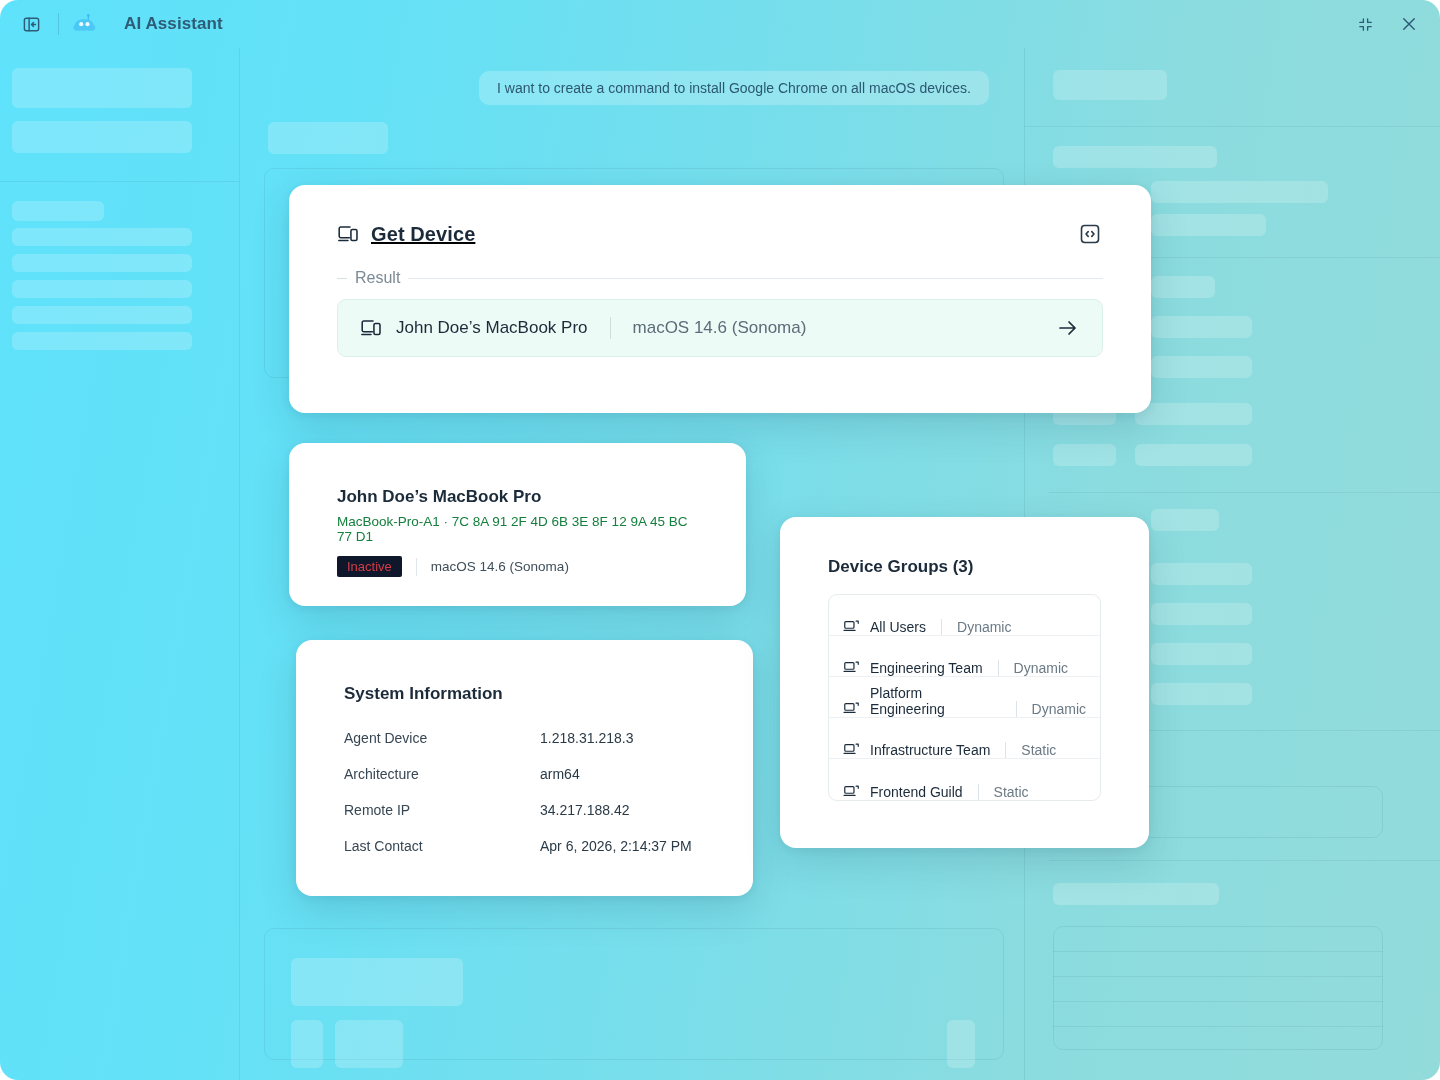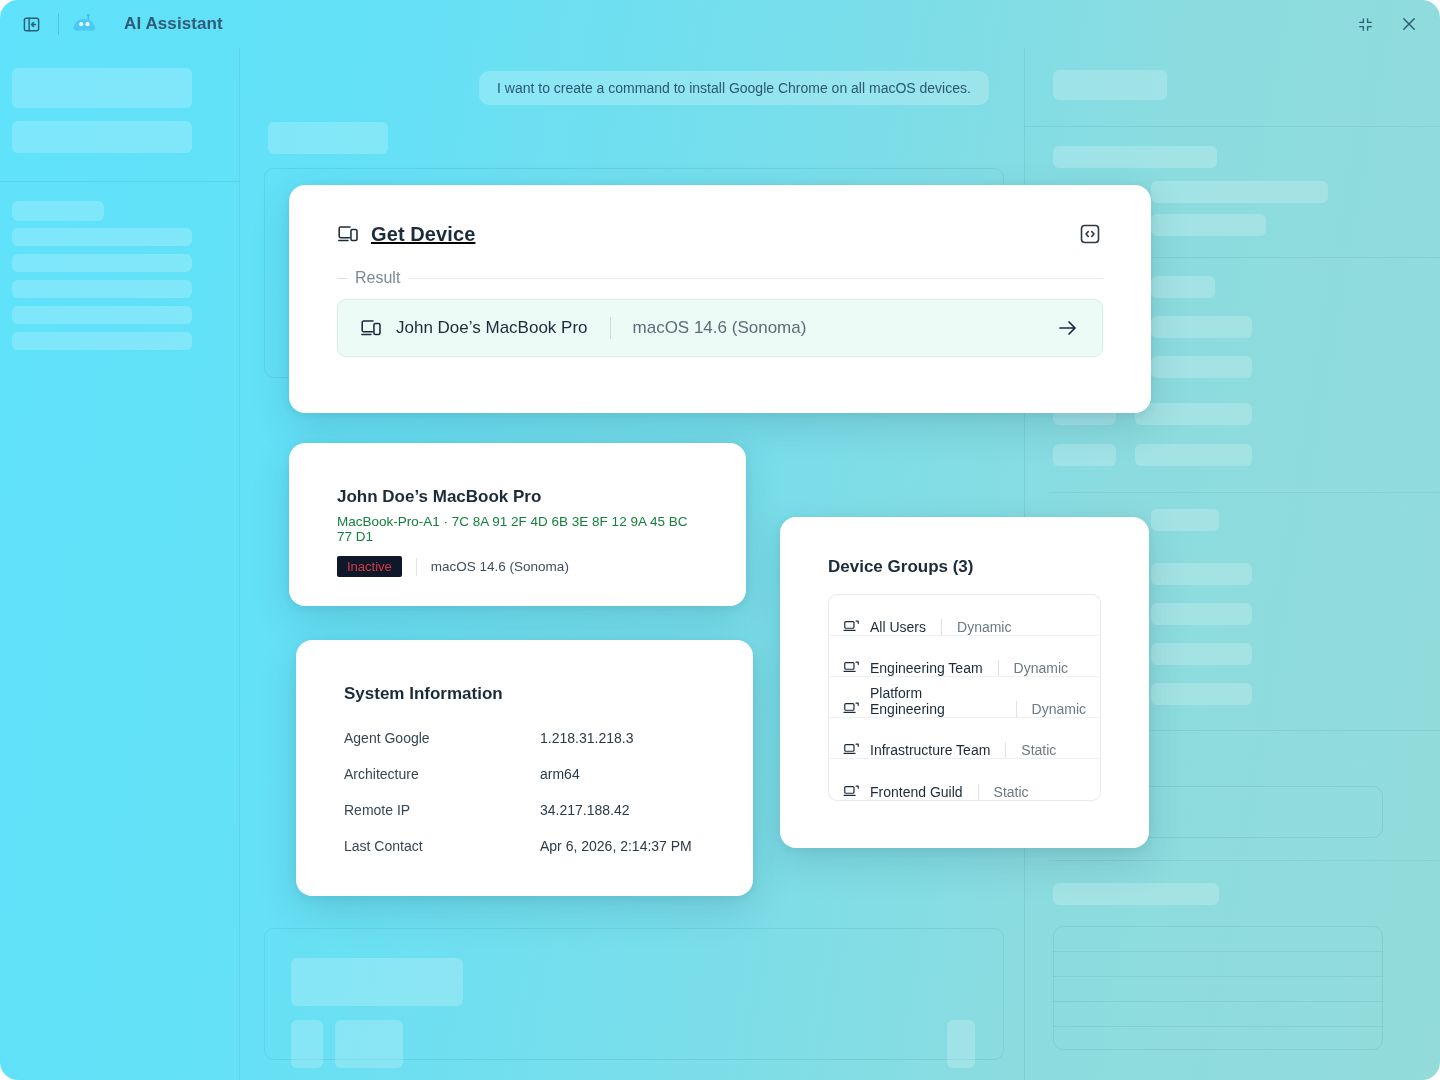--- a/index.html
+++ b/index.html
@@ -345,21 +345,21 @@
       <span class="badge">Inactive</span>
       <span class="ds-div"></span>
       <span class="ds-os">macOS 14.6 (Sonoma)</span>
     </div>
   </div>
 
   <div class="card" id="card-system-info">
     <div class="si-title">System Information</div>
     <div class="si-list">
       <div class="si-item">
-        <span class="si-key">Agent Google</span>
+        <span class="si-key">Agent Device</span>
         <span class="si-val">1.218.31.218.3</span>
       </div>
       <div class="si-item">
         <span class="si-key">Architecture</span>
         <span class="si-val">arm64</span>
       </div>
       <div class="si-item">
         <span class="si-key">Remote IP</span>
         <span class="si-val">34.217.188.42</span>
       </div>

